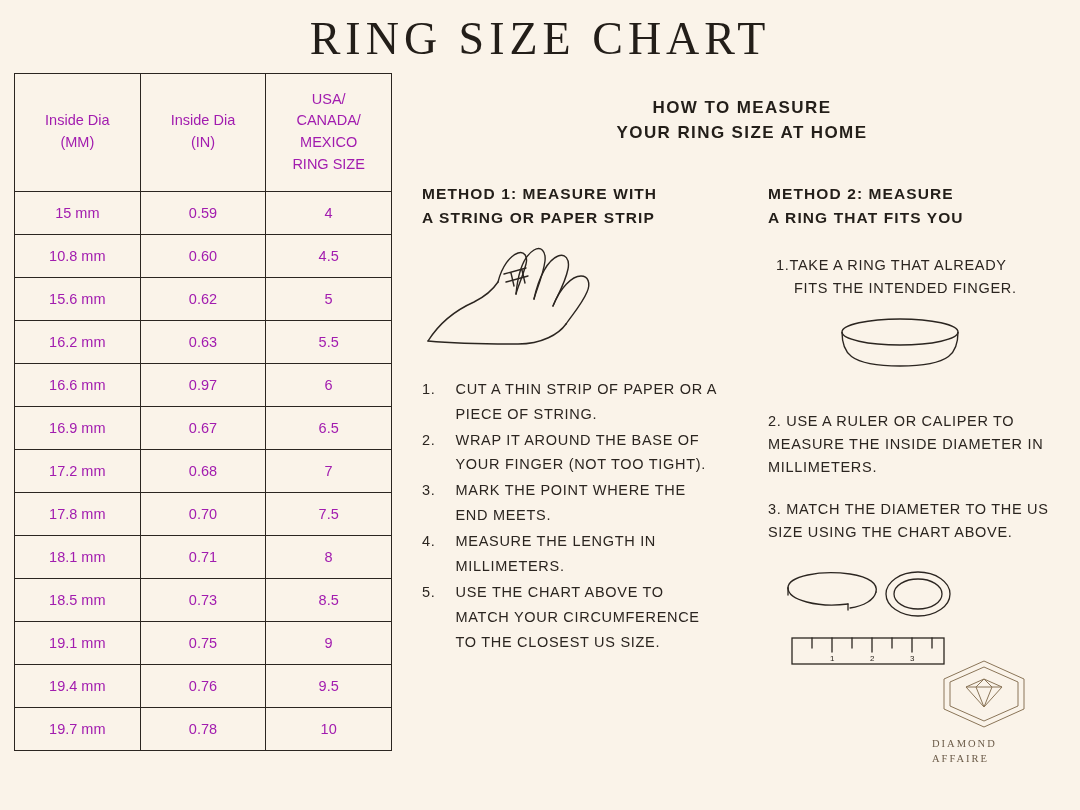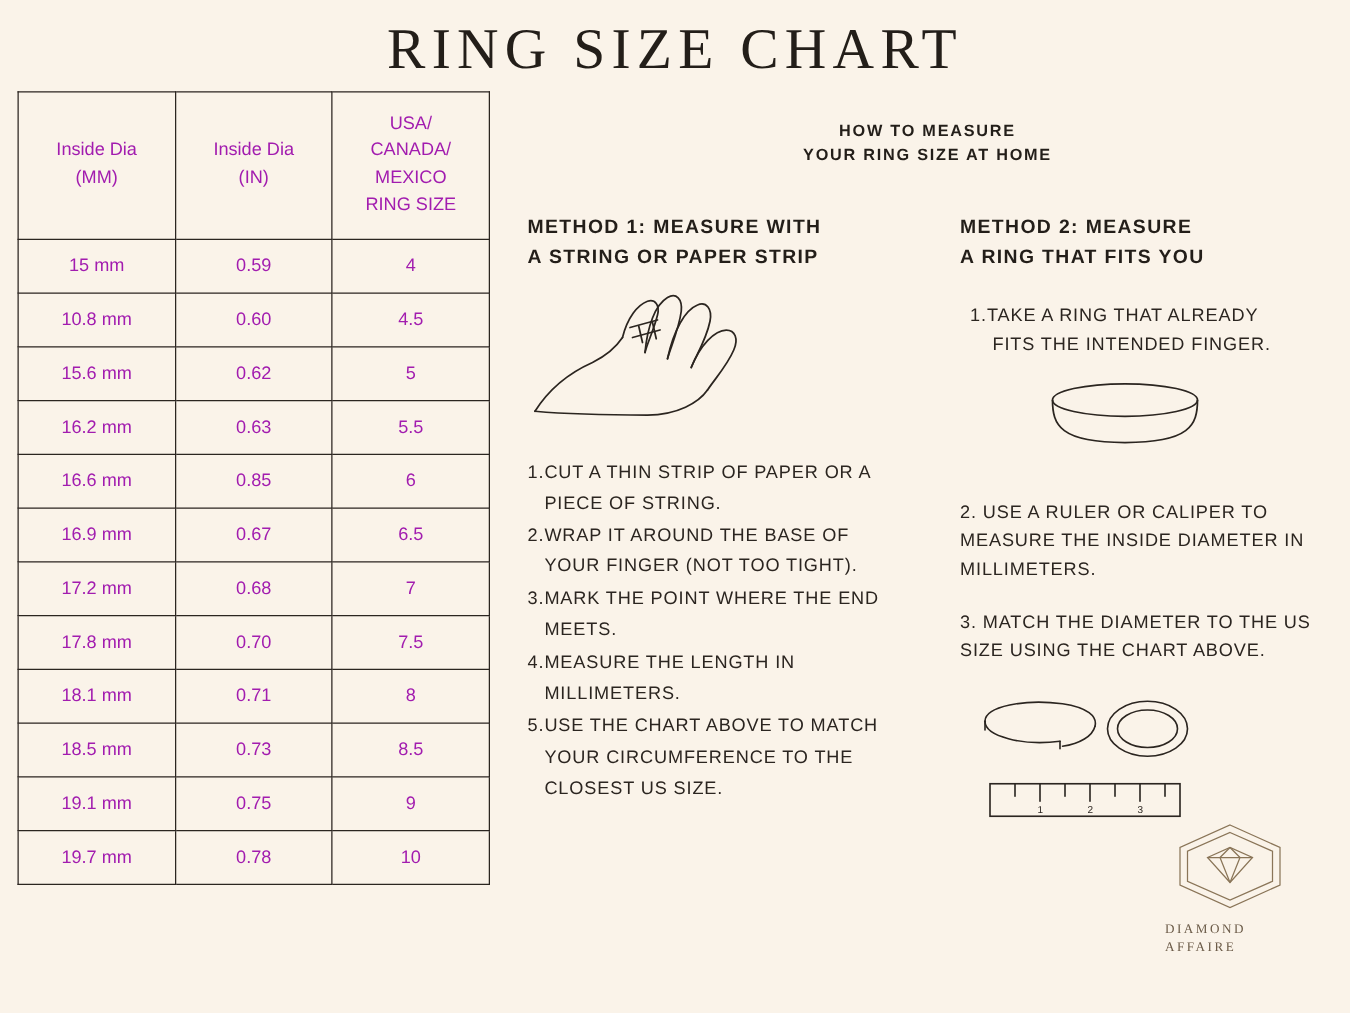--- a/index.html
+++ b/index.html
@@ -69,21 +69,21 @@
   
   .right {
     flex: 1 1 auto;
     padding-left: 26px;
     position: relative;
     min-height: 700px;
   }
   .howto {
     text-align: center;
     font-weight: bold;
-    font-size: 13px;
+    font-size: 17px;
     letter-spacing: 1.4px;
     line-height: 1.5;
     margin-top: 22px;
     color: #231e19;
   }
   .methods {
     display: flex;
     flex-direction: row;
     margin-top: 36px;
   }
@@ -103,21 +103,21 @@
     font-size: 14.5px;
     letter-spacing: 0.7px;
     line-height: 1.72;
     color: #2b2520;
   }
   .steps li {
     display: flex;
     margin-bottom: 1px;
   }
   .steps li .num { flex: 0 0 auto; }
-  .steps li .txt { flex: 1 1 auto; }
+  .steps li .txt { flex: 1 1 auto; margin-left: 20px; }
   .m1 .steps { margin-top: 22px; }
   .m2 .steps-plain {
     font-size: 14.5px;
     letter-spacing: 0.7px;
     line-height: 1.6;
     color: #2b2520;
   }
   .m2 .steps-plain p { margin: 0 0 18px 0; }
   .m2 .step1 { margin-top: 24px; margin-bottom: 0; padding-left: 8px;}
   .m2 .step1 .ind { padding-left: 18px; display:block;}
@@ -185,21 +185,21 @@
           <td>0.62</td>
           <td>5</td>
         </tr>
         <tr>
           <td>16.2 mm</td>
           <td>0.63</td>
           <td>5.5</td>
         </tr>
         <tr>
           <td>16.6 mm</td>
-          <td>0.85</td>
+          <td>0.97</td>
           <td>6</td>
         </tr>
         <tr>
           <td>16.9 mm</td>
           <td>0.67</td>
           <td>6.5</td>
         </tr>
         <tr>
           <td>17.2 mm</td>
           <td>0.68</td>
@@ -217,20 +217,25 @@
         </tr>
         <tr>
           <td>18.5 mm</td>
           <td>0.73</td>
           <td>8.5</td>
         </tr>
         <tr>
           <td>19.1 mm</td>
           <td>0.75</td>
           <td>9</td>
+        </tr>
+        <tr>
+          <td>19.4 mm</td>
+          <td>0.76</td>
+          <td>9.5</td>
         </tr>
         <tr>
           <td>19.7 mm</td>
           <td>0.78</td>
           <td>10</td>
         </tr>
       </tbody>
     </table>
   </div>
 

